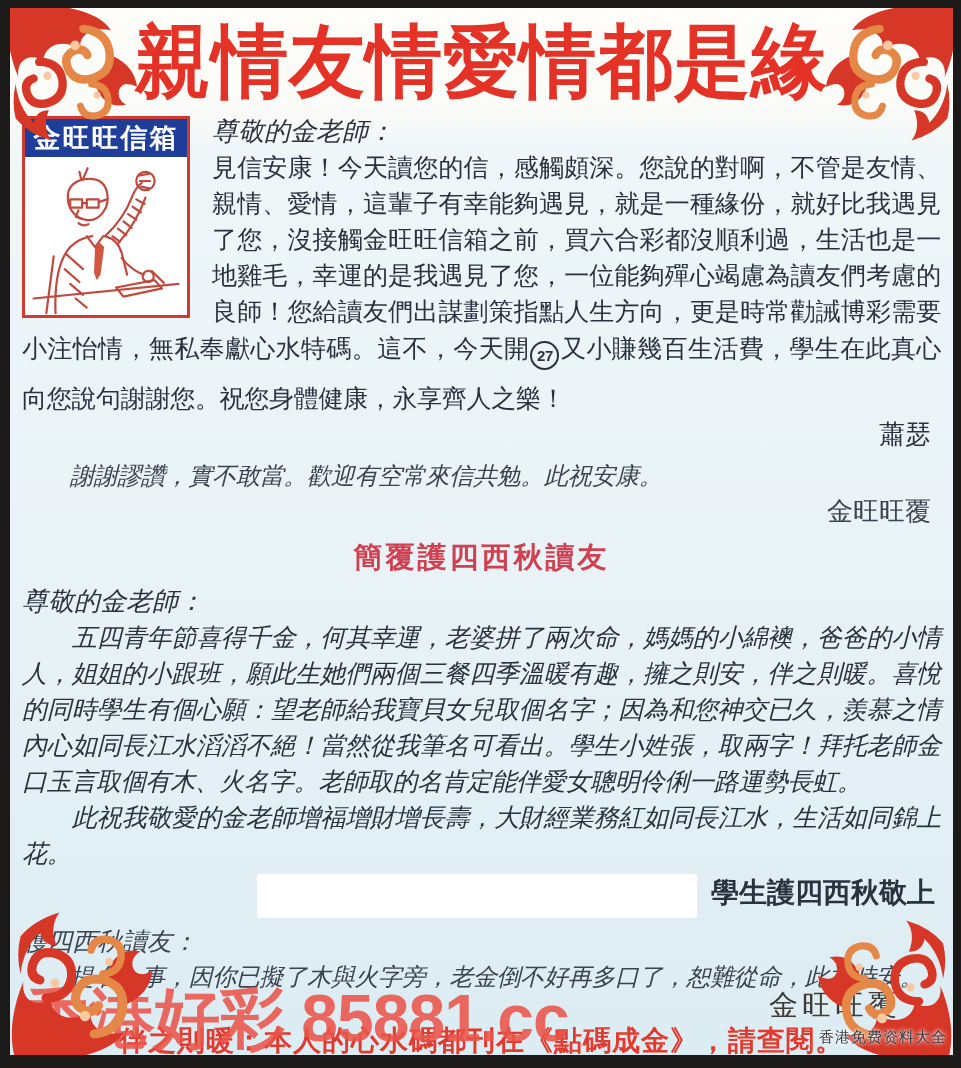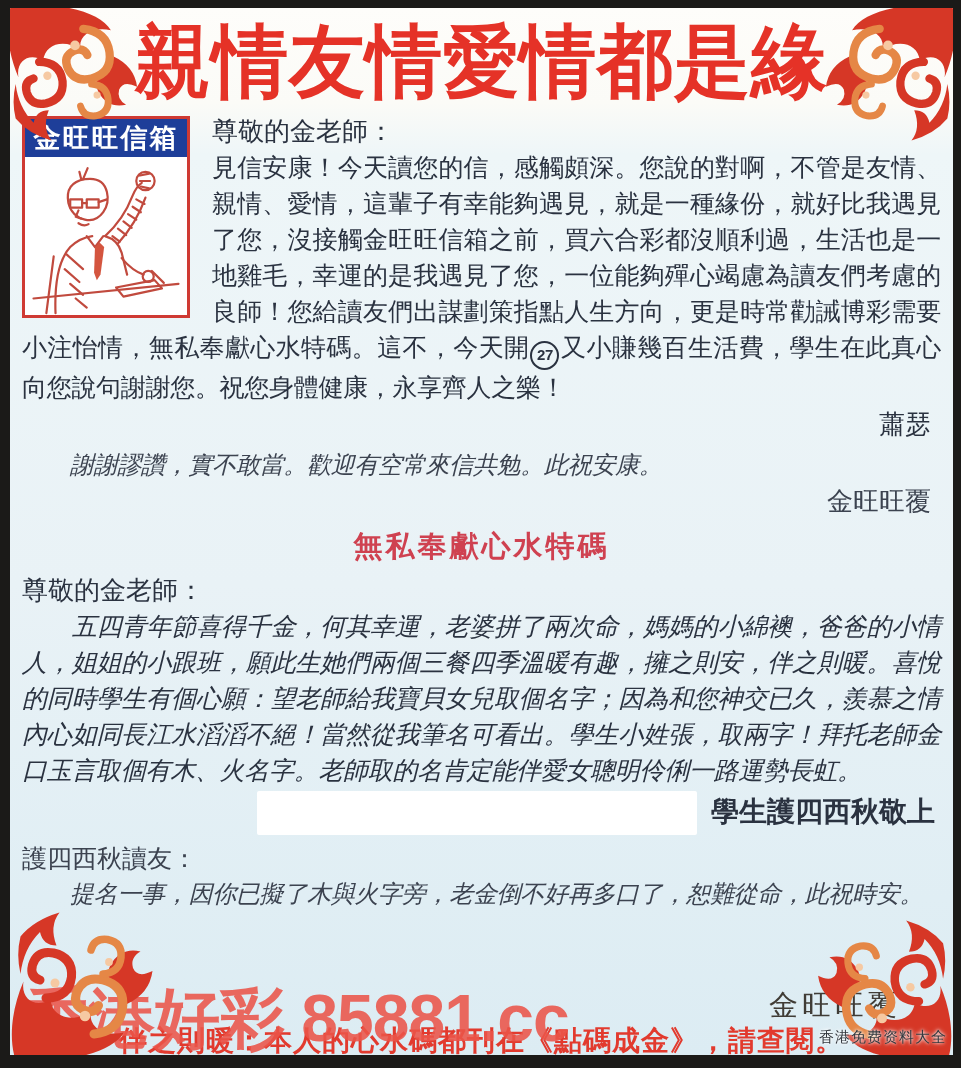--- a/index.html
+++ b/index.html
@@ -24,24 +24,24 @@
     font-size:76px;
     line-height:96px;
     font-weight:700;
     color:#e53227;
     letter-spacing:1px;
     transform:scaleY(1.05);
     white-space:nowrap;
   }
   
   .content{ padding:4px 12px 0 12px; color:#2a3240; }
-  .salutation{ font-size:26px; line-height:36px; }
+  .salutation{ font-size:26px; line-height:36px;font-style:italic; }
   p.body{ margin:0; font-size:25px; line-height:36px; letter-spacing:-0.3px; text-align:justify; }
   p.body.indent{ text-indent:2em;font-style:italic; }
-  .sign{ text-align:right; font-size:26px; line-height:38px; padding-right:10px; }
+  .sign{ text-align:right; font-size:26px; line-height:38px; padding-right:10px;font-family:Liberation Mono, monospace; }
   
   .logo-float{ float:left; width:180px; height:206px; margin:2px 10px 2px 0; }
   .logo-box{
     width:168px;height:202px;
     border:3px solid #cf3a33;
     background:#fff;
     box-sizing:border-box;
   }
   .logo-header{
     background:#1e3e99;
@@ -70,21 +70,21 @@
   }
   
   .circled{
     display:inline-flex;
     width:25px;height:25px;
     border:2px solid #2a3240;
     border-radius:50%;
     align-items:center;justify-content:center;
     font-size:15px;font-weight:700;
     vertical-align:-4px;
-    margin:0 1px;
+    margin:11px 1px;
     font-family:"Liberation Sans", sans-serif;
   }
   
   .sign-row{ position:relative; height:48px; }
   .redaction{
     position:absolute;left:235px;top:2px;
     width:440px;height:44px;
     background:#ffffff;
     border-radius:2px;
   }
@@ -191,25 +191,26 @@
       <div class="salutation">尊敬的金老師：</div>
       <p class="body"><span>見信安康！今天讀您的信，感觸頗深。您說的對啊，不管是友情、親情、愛情，這輩子有幸能夠遇見，就是一種緣份，就好比我遇見了您，沒接觸金旺旺信箱之前，買六合彩都沒順利過，生活也是一地雞毛，幸運的是我遇見了您，一位能夠殫心竭慮為讀友們考慮的良師！您給讀友們出謀劃策指點人生方向，更是時常勸誡博彩需要小注怡情，無私奉獻心水特碼。這不，今天開</span><span class="circled">27</span><span>又小賺幾百生活費，學生在此真心向您說句謝謝您。祝您身體健康，永享齊人之樂！</span></p>
       <div class="sign">蕭瑟</div>
     </section>
 
     <section class="content reply">
       <p class="body indent">謝謝謬讚，實不敢當。歡迎有空常來信共勉。此祝安康。</p>
       <div class="sign">金旺旺覆</div>
     </section>
 
-    <div class="section-heading">無私奉獻心水特碼</div>
+    <div class="section-heading">簡覆護四西秋讀友</div>
 
     <section class="content">
       <div class="salutation">尊敬的金老師：</div>
       <p class="body indent">五四青年節喜得千金，何其幸運，老婆拼了兩次命，媽媽的小綿襖，爸爸的小情人，姐姐的小跟班，願此生她們兩個三餐四季溫暖有趣，擁之則安，伴之則暖。喜悅的同時學生有個心願：望老師給我寶貝女兒取個名字；因為和您神交已久，羨慕之情內心如同長江水滔滔不絕！當然從我筆名可看出。學生小姓張，取兩字！拜托老師金口玉言取個有木、火名字。老師取的名肯定能伴愛女聰明伶俐一路運勢長虹。</p>
+      <p class="body indent">此祝我敬愛的金老師增福增財增長壽，大財經業務紅如同長江水，生活如同錦上花。</p>
       <div class="sign-row">
         <div class="redaction"></div>
         <div class="sign">學生護四西秋敬上</div>
       </div>
     </section>
 
     <section class="content reply">
       <div class="salutation">護四西秋讀友：</div>
       <p class="body indent">提名一事，因你已擬了木與火字旁，老金倒不好再多口了，恕難從命，此祝時安。</p>
     </section>

